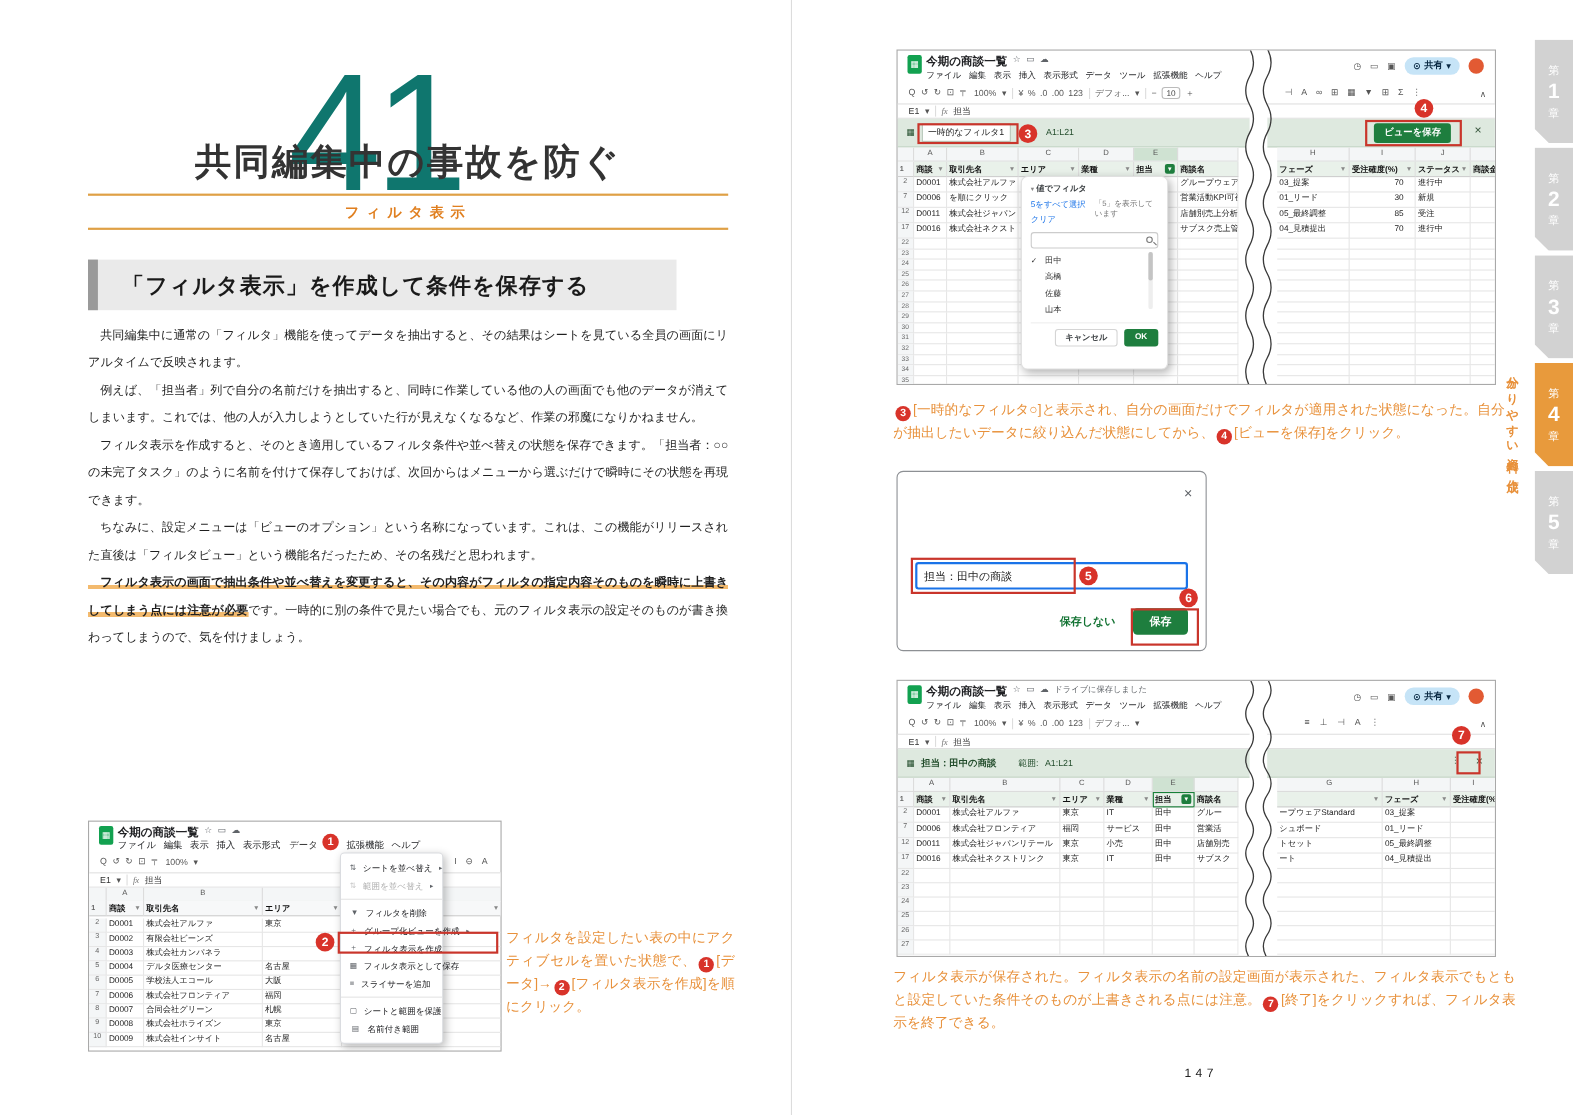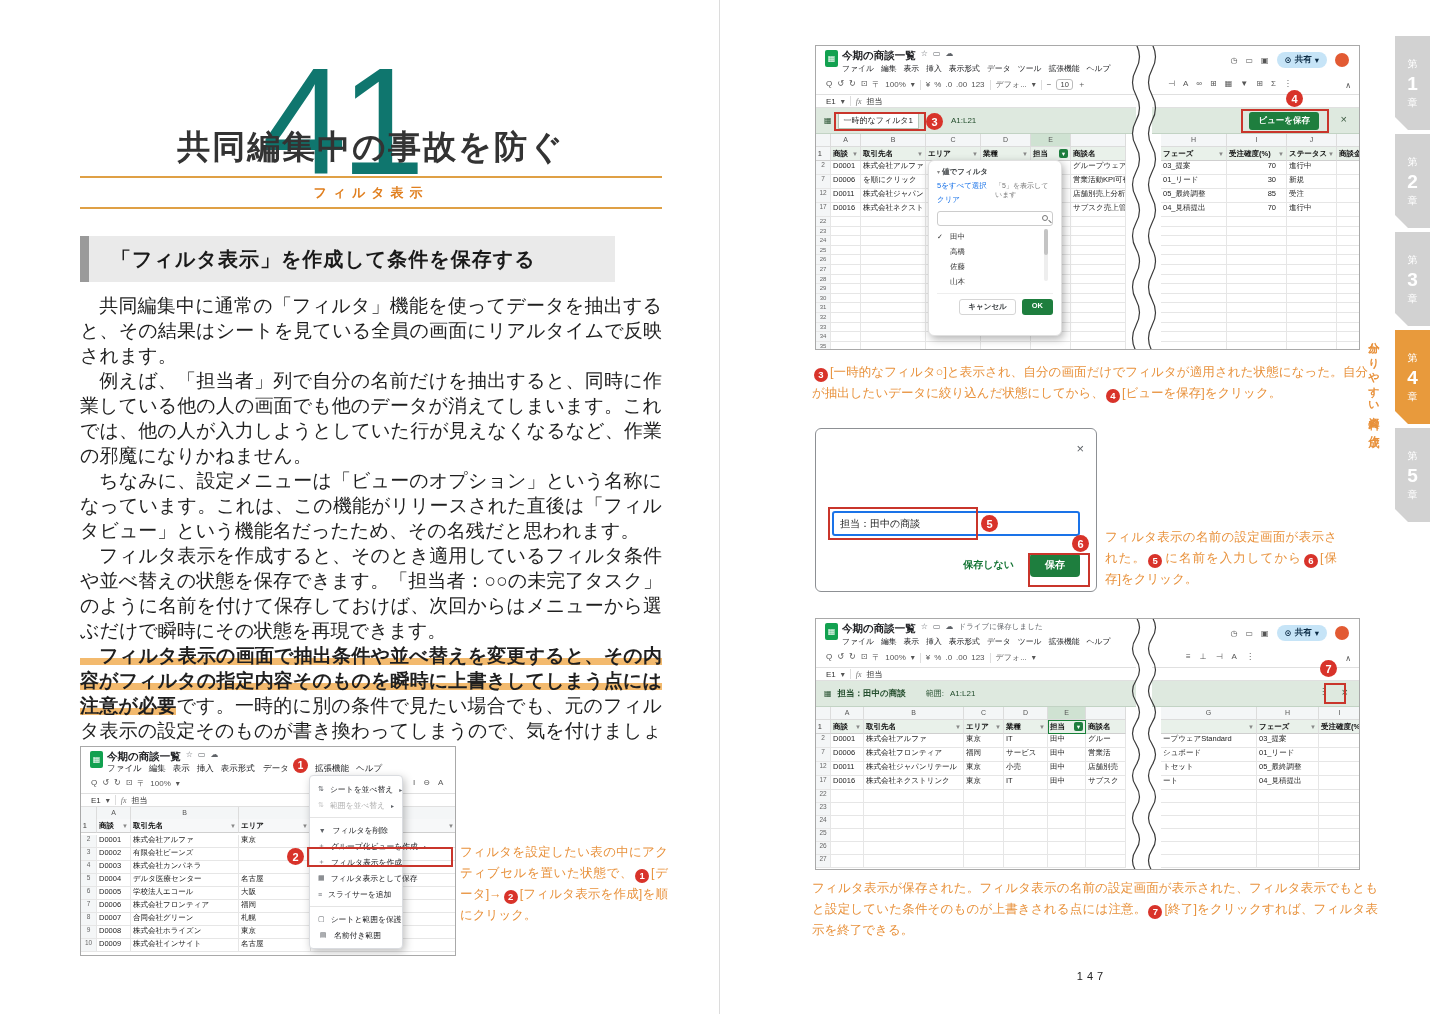--- a/index.html
+++ b/index.html
@@ -8,21 +8,21 @@
   .page{position:relative;width:1430px;height:1014px;background:#fff;overflow:hidden}
   .divider{position:absolute;left:719px;top:0;width:1px;height:1014px;background:#dcdcdc}
 
   
   .bignum{position:absolute;left:262px;top:34px;font-size:152px;font-weight:400;color:#0f766e;z-index:0;letter-spacing:-6px}
   .title{position:absolute;left:80px;top:72px;width:582px;text-align:center;font-size:33px;line-height:50px;font-weight:600;color:#333;letter-spacing:2px;z-index:1}
   .rule{position:absolute;left:80px;width:582px;height:2px;background:#dfa045}
   .rule.r1{top:176px}.rule.r2{top:207px}
   .tagline{position:absolute;left:80px;top:184px;width:582px;text-align:center;font-size:13px;font-weight:bold;color:#e07f1f;letter-spacing:6px}
   .secbar{position:absolute;left:80px;top:236px;width:535px;height:46px;background:#eaeaea;border-left:9px solid #9a9a9a;display:flex;align-items:center;padding-left:22px;font-size:20px;font-weight:bold;color:#1a1a1a;letter-spacing:1px}
-  .body{position:absolute;left:80px;top:293px;width:582px;font-size:19px;line-height:25px;text-align:justify}
+  .body{position:absolute;left:80px;top:293px;width:582px;font-size:11px;line-height:25px;text-align:justify}
   .para{margin:0}
   .mk{font-weight:bold;background:linear-gradient(transparent 62%,#f3ba6e 62%,#f3ba6e 96%,transparent 96%)}
   .mk:empty,.seg:empty,.bdg:empty{display:none}
   .pnum{position:absolute;font-size:11px;letter-spacing:4px;color:#222;text-align:center}
   .pnum.l{left:80px;width:560px;top:970px}
   .pnum.r{left:812px;width:560px;top:970px}
 
   
   .cap{position:absolute;color:#e8913b;font-size:12.5px;line-height:21px;text-align:justify}
   .bdg{display:inline-flex;width:14px;height:14px;border-radius:50%;background:#d8332a;color:#fff;font-size:9.5px;font-weight:bold;align-items:center;justify-content:center;vertical-align:-2px;margin:0 2px}
@@ -125,23 +125,23 @@
     <span>「フィルタ表示」を作成して条件を保存する</span>
   </div>
 
   <div class="body">
 
       <p class="para"><span class="seg">　共同編集中に通常の「フィルタ」機能を使ってデータを抽出すると、その結果はシートを見ている全員の画面にリアルタイムで反映されます。</span></p>
 
       <p class="para"><span class="seg">　例えば、「担当者」列で自分の名前だけを抽出すると、同時に作業している他の人の画面でも他のデータが消えてしまいます。これでは、他の人が入力しようとしていた行が見えなくなるなど、作業の邪魔になりかねません。</span></p>
 
 
+      <p class="para"><span class="seg">　フィルタ表示を作成すると、そのとき適用しているフィルタ条件や並べ替えの状態を保存できます。「担当者：○○の未完了タスク」のように名前を付けて保存しておけば、次回からはメニューから選ぶだけで瞬時にその状態を再現できます。</span></p>
+
       <p class="para"><span class="seg">　ちなみに、設定メニューは「ビューのオプション」という名称になっています。これは、この機能がリリースされた直後は「フィルタビュー」という機能名だったため、その名残だと思われます。</span></p>
-
-      <p class="para"><span class="seg">　フィルタ表示を作成すると、そのとき適用しているフィルタ条件や並べ替えの状態を保存できます。「担当者：○○の未完了タスク」のように名前を付けて保存しておけば、次回からはメニューから選ぶだけで瞬時にその状態を再現できます。</span></p>
 
       <p class="para"><span class="mk">　フィルタ表示の画面で抽出条件や並べ替えを変更すると、その内容がフィルタの指定内容そのものを瞬時に上書きしてしまう点には注意が必要</span><span class="seg">です。一時的に別の条件で見たい場合でも、元のフィルタ表示の設定そのものが書き換わってしまうので、気を付けましょう。</span></p>
     </div>
 
   <div class="shot" style="left:80px;top:746px;width:376px;height:210px">
     <span class="gs-icon">▦</span>
     <div class="gs-title-row">
       <span class="gs-title">今期の商談一覧</span>
       <span class="ticon">☆</span>
       <span class="ticon">▭</span>
@@ -893,23 +893,20 @@
     <div class="dlg-btns">
       <span class="dlg-cancel">保存しない</span>
       <span class="dlg-save">保存</span>
     </div>
     <div class="rbox" style="left:12px;top:78px;width:150px;height:33px"></div>
     <div class="stepbdg" style="left:165px;top:86px">5</div>
     <div class="rbox" style="left:212px;top:124px;width:62px;height:34px"></div>
     <div class="stepbdg" style="left:256px;top:106px">6</div>
   </div>
 
-  <div class="cap" style="left:1105px;top:527px;width:232px">
-    
-  <span class="seg">フィルタ表示の名前の設定画面が表示された。</span><span class="bdg">5</span><span class="seg">に名前を入力してから</span><span class="bdg">6</span><span class="seg">[保存]をクリック。</span></div>
 
   <div class="shot" style="left:815px;top:618px;width:545px;height:252px">
     <span class="gs-icon">▦</span>
     <div class="gs-title-row">
       <span class="gs-title">今期の商談一覧</span>
       <span class="ticon">☆</span>
       <span class="ticon">▭</span>
       <span class="ticon">☁</span>
       <span style="color:#5f6368;font-size:7.5px">ドライブに保存しました</span>
     </div>

